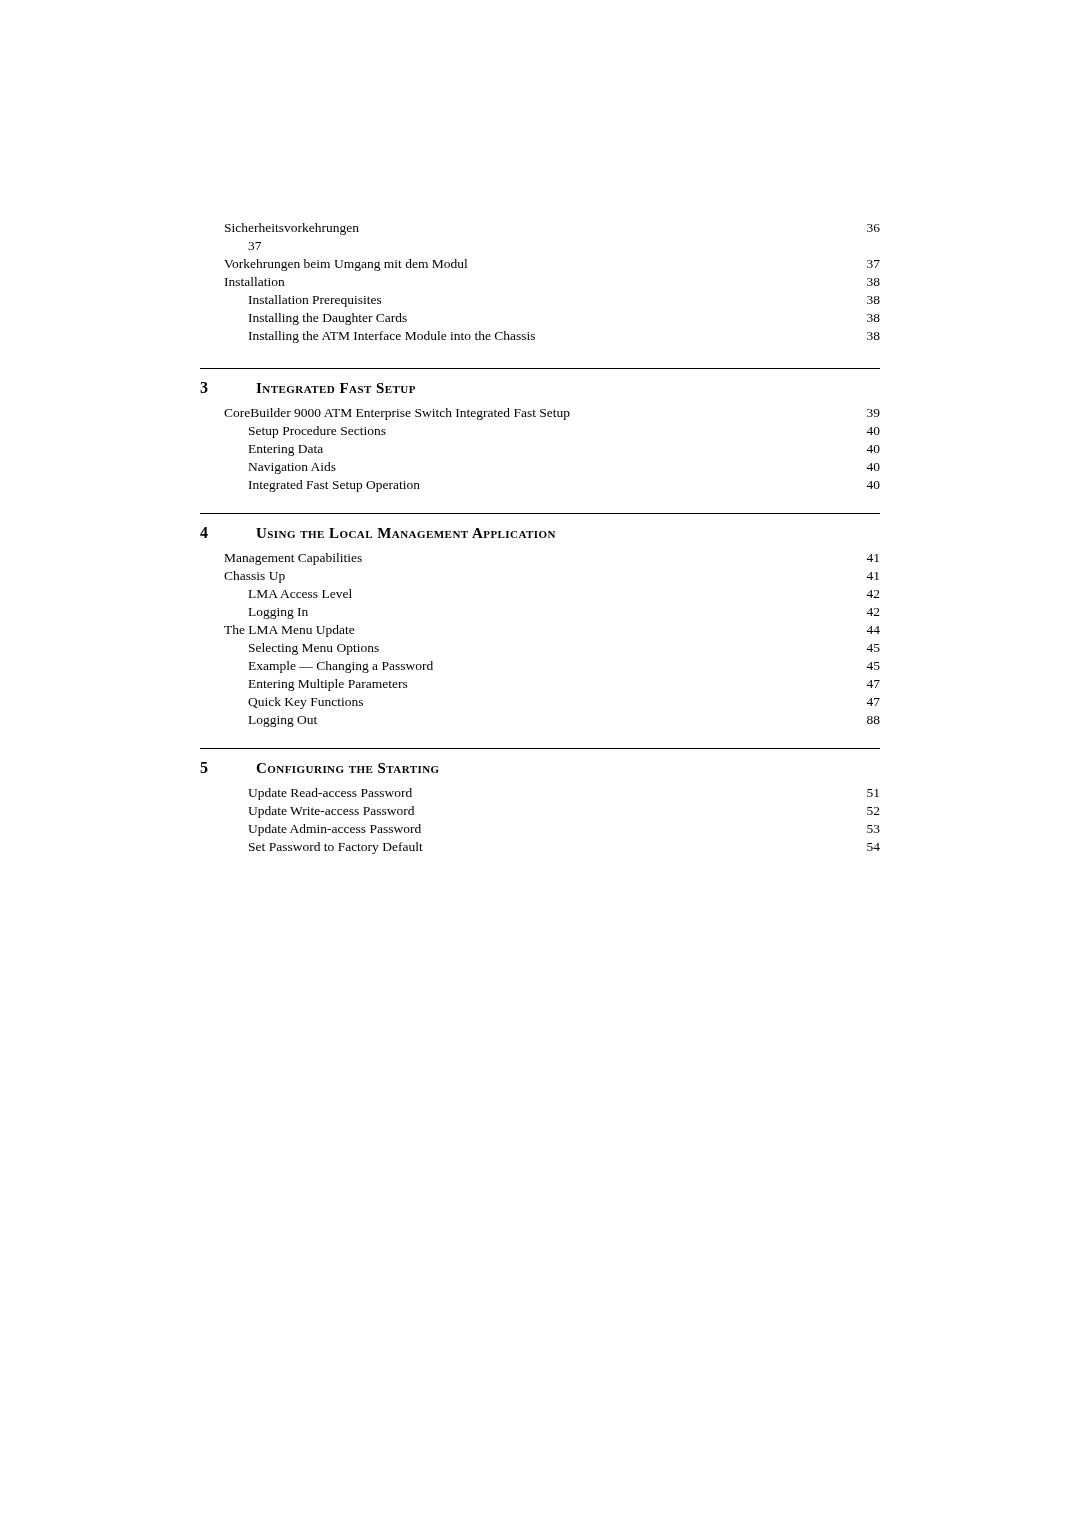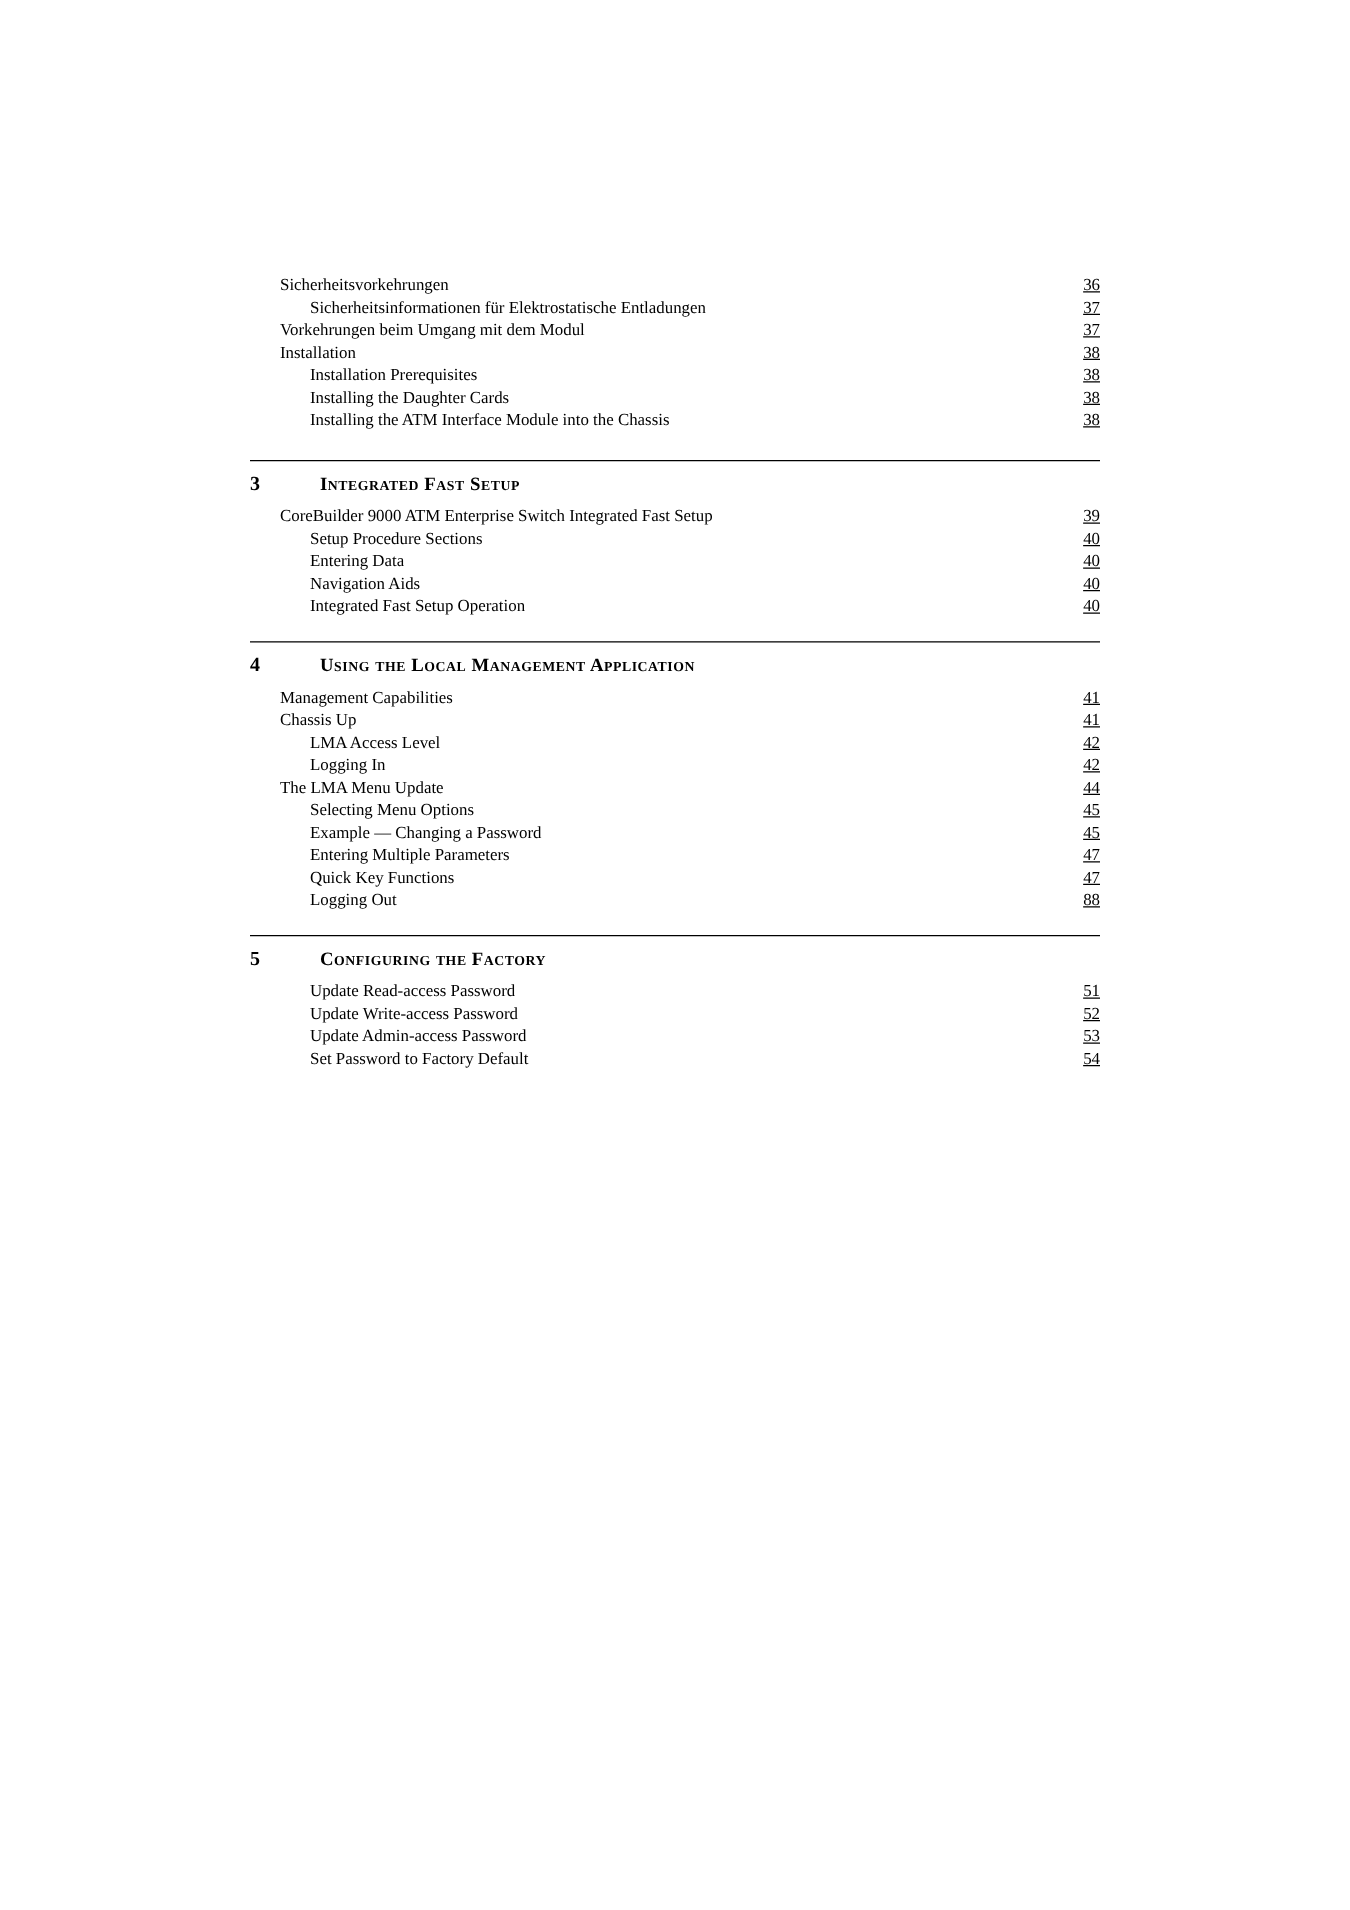--- a/index.html
+++ b/index.html
@@ -80,39 +80,37 @@
       font-size: 13.5px;
     }
 
     .entry-label {
       flex: 1;
     }
 
     .entry-page {
       margin-left: 0;
       white-space: nowrap;
-      text-decoration: underline;
     }
 
     .sub-entries {
       padding-left: 24px;
     }
   </style>
 </head>
 <body>
 
 <div class="page">
 
   <div class="prior-content">
     <div class="entry-line indent1">
       <span class="entry-label">Sicherheitsvorkehrungen</span>
       <span class="entry-page">36</span>
     </div>
     <div class="entry-line indent2">
-      <span class="entry-label">Sicherheitsinformationen für Elektrostatische Entladungen</span>
       <span class="entry-page">37</span>
     </div>
     <div class="entry-line indent1">
       <span class="entry-label">Vorkehrungen beim Umgang mit dem Modul</span>
       <span class="entry-page">37</span>
     </div>
     <div class="entry-line indent1">
       <span class="entry-label">Installation</span>
       <span class="entry-page">38</span>
     </div>
@@ -213,21 +211,21 @@
           <span class="entry-page">88</span>
         </div>
       </div>
     </div>
   </div>
 
   <div class="section-block">
     <hr class="section-divider">
     <div class="section-header">
       <span class="section-number">5</span>
-      <span class="section-title">Configuring the Factory</span>
+      <span class="section-title">Configuring the Starting</span>
     </div>
     <div class="section-entries">
       <div class="sub-entries">
         <div class="entry-line">
           <span class="entry-label">Update Read-access Password</span>
           <span class="entry-page">51</span>
         </div>
         <div class="entry-line">
           <span class="entry-label">Update Write-access Password</span>
           <span class="entry-page">52</span>

